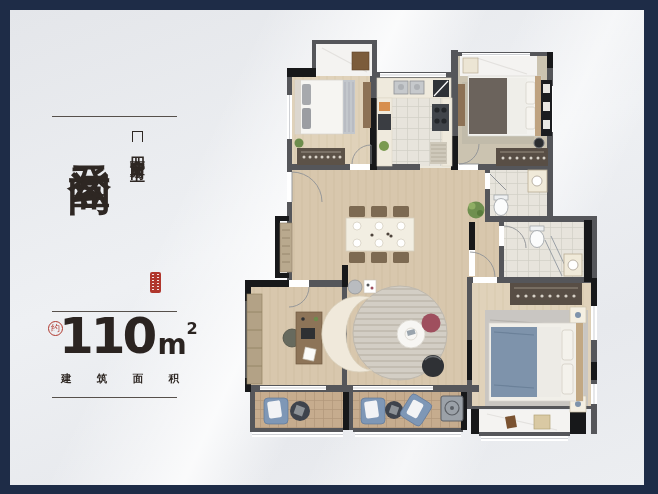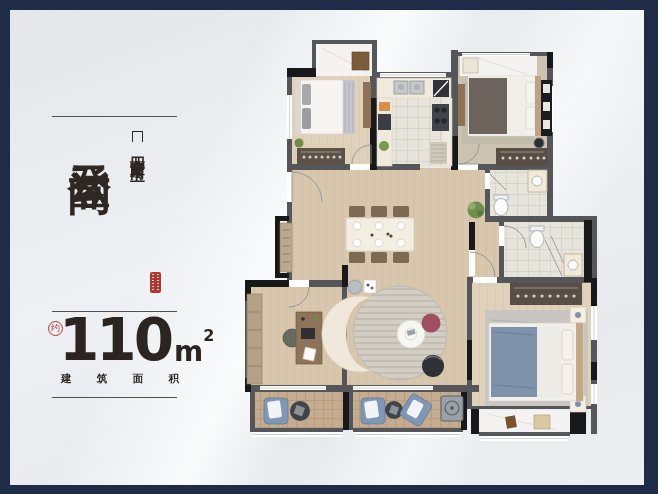--- a/index.html
+++ b/index.html
@@ -21,21 +21,21 @@
   .spec-v{writing-mode:vertical-rl;text-orientation:upright;font-family:"DejaVu Serif","Liberation Serif",serif;
     font-weight:600;font-size:15px;line-height:1;letter-spacing:2.5px;color:#2e2723;}
   .seal{position:absolute;left:150px;top:272px;width:11px;height:21px;background:#b0372d;border-radius:2px;}
   .seal i{position:absolute;inset:2px;display:block;
     background:repeating-linear-gradient(180deg,rgba(255,255,255,.85) 0 1px,rgba(255,255,255,0) 1px 3px);
     width:2px;left:2px;} .seal i.r{left:auto;right:2px;}
   .approx{position:absolute;left:48px;top:321px;width:13px;height:13px;border:1px solid #b0372d;border-radius:50%;
     color:#b0372d;font-size:9px;line-height:13px;text-align:center;
     font-family:"DejaVu Serif","Liberation Serif",serif;}
   .area{position:absolute;left:59px;top:313px;display:flex;align-items:flex-end;color:#2b2421;}
-  .area .val{font-size:58px;font-weight:800;line-height:.95;letter-spacing:-3px;}
+  .area .val{font-size:50px;font-weight:800;line-height:.95;letter-spacing:-3px;}
   .area .unit{font-size:28px;font-weight:800;line-height:1.1;margin-left:3px;}
   .area .sup{font-size:16px;font-weight:800;line-height:1;margin-bottom:24px;}
   .caption{position:absolute;left:61px;top:372px;width:118px;display:flex;justify-content:space-between;
     font-family:"DejaVu Serif","Liberation Serif",serif;font-weight:700;font-size:10.5px;color:#2e2723;}
   .plan{position:absolute;left:242px;top:40px;width:380px;height:418px;}
 </style>
 </head>
 <body>
 
 <div class="stage">

